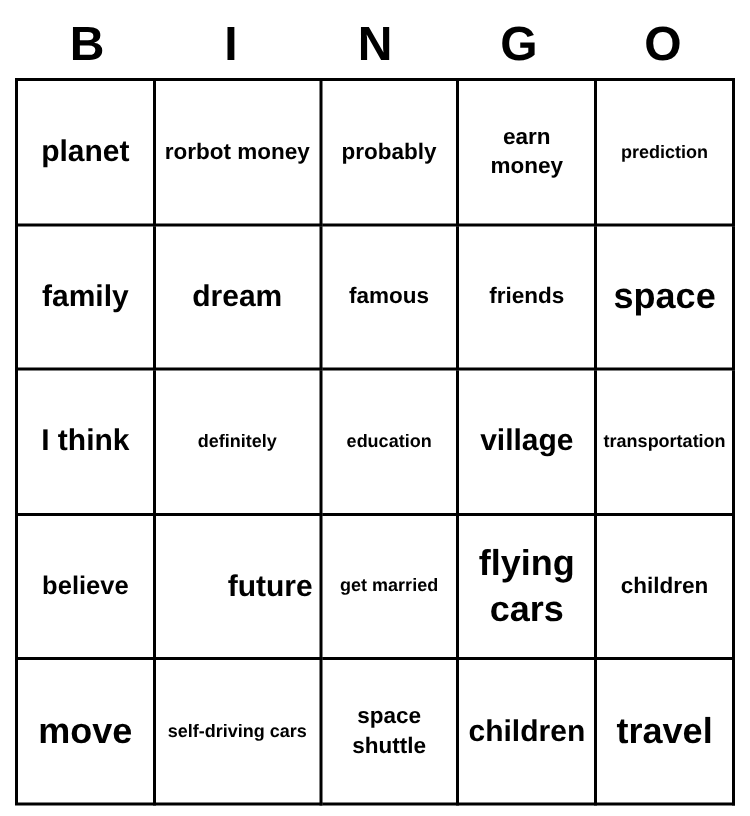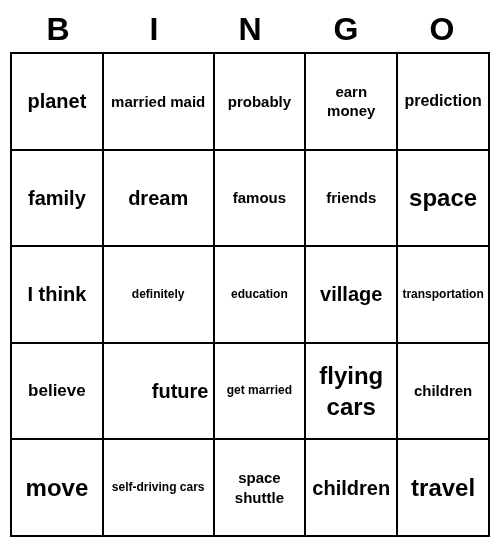--- a/index.html
+++ b/index.html
@@ -73,30 +73,30 @@
     <span>I</span>
     <span>N</span>
     <span>G</span>
     <span>O</span>
   </div>
   <div class="bingo-grid" id="bingo-grid">
   <div class="bingo-cell">
         <span style="font-size: 20px;">planet</span>
       </div>
       <div class="bingo-cell">
-        <span style="font-size: 15px;">married maid</span>
+        <span style="font-size: 15px;">rorbot money</span>
       </div>
       <div class="bingo-cell">
         <span style="font-size: 15px;">probably</span>
       </div>
       <div class="bingo-cell">
         <span style="font-size: 15px;">earn money</span>
       </div>
       <div class="bingo-cell">
-        <span style="font-size: 16px;">prediction</span>
+        <span style="font-size: 12px;">prediction</span>
       </div>
       <div class="bingo-cell">
         <span style="font-size: 20px;">family</span>
       </div>
       <div class="bingo-cell">
         <span style="font-size: 20px;">dream</span>
       </div>
       <div class="bingo-cell">
         <span style="font-size: 15px;">famous</span>
       </div>

